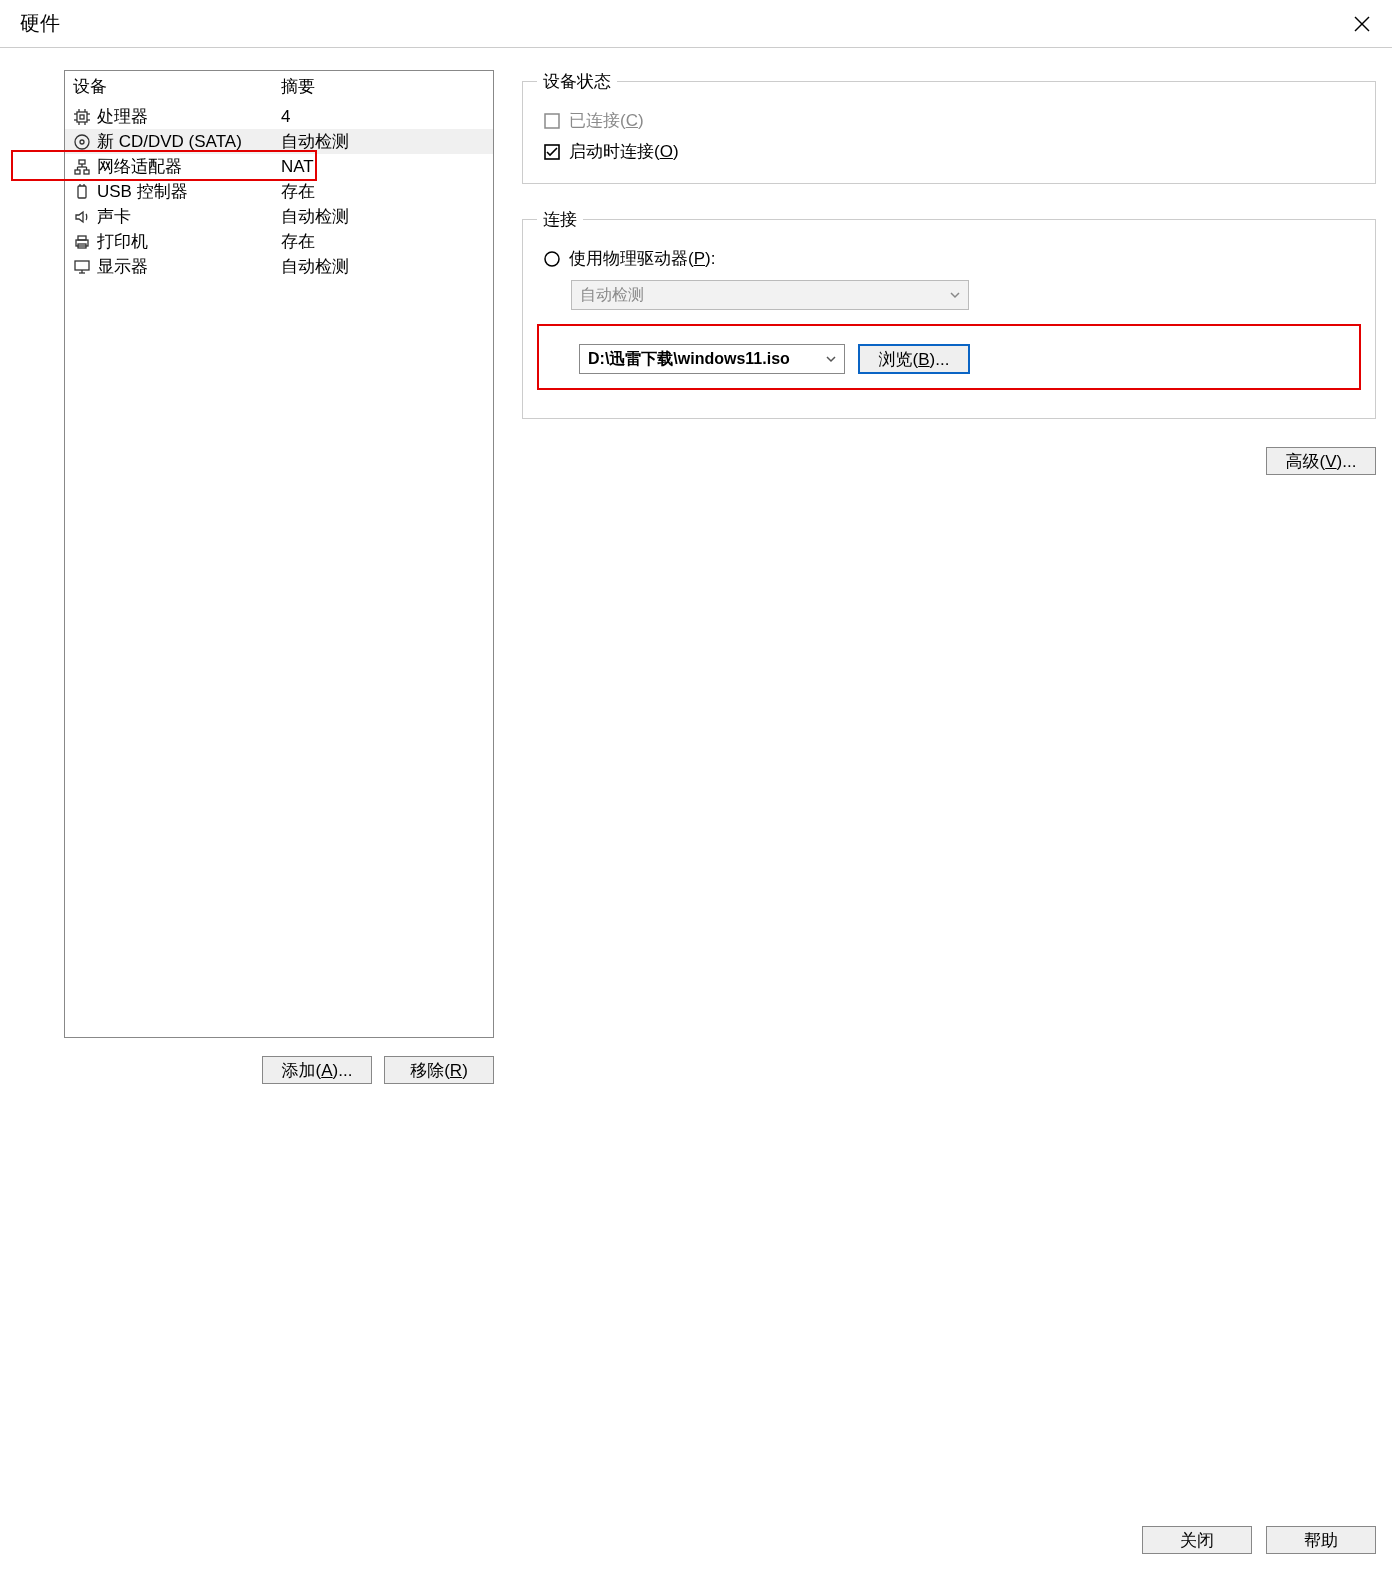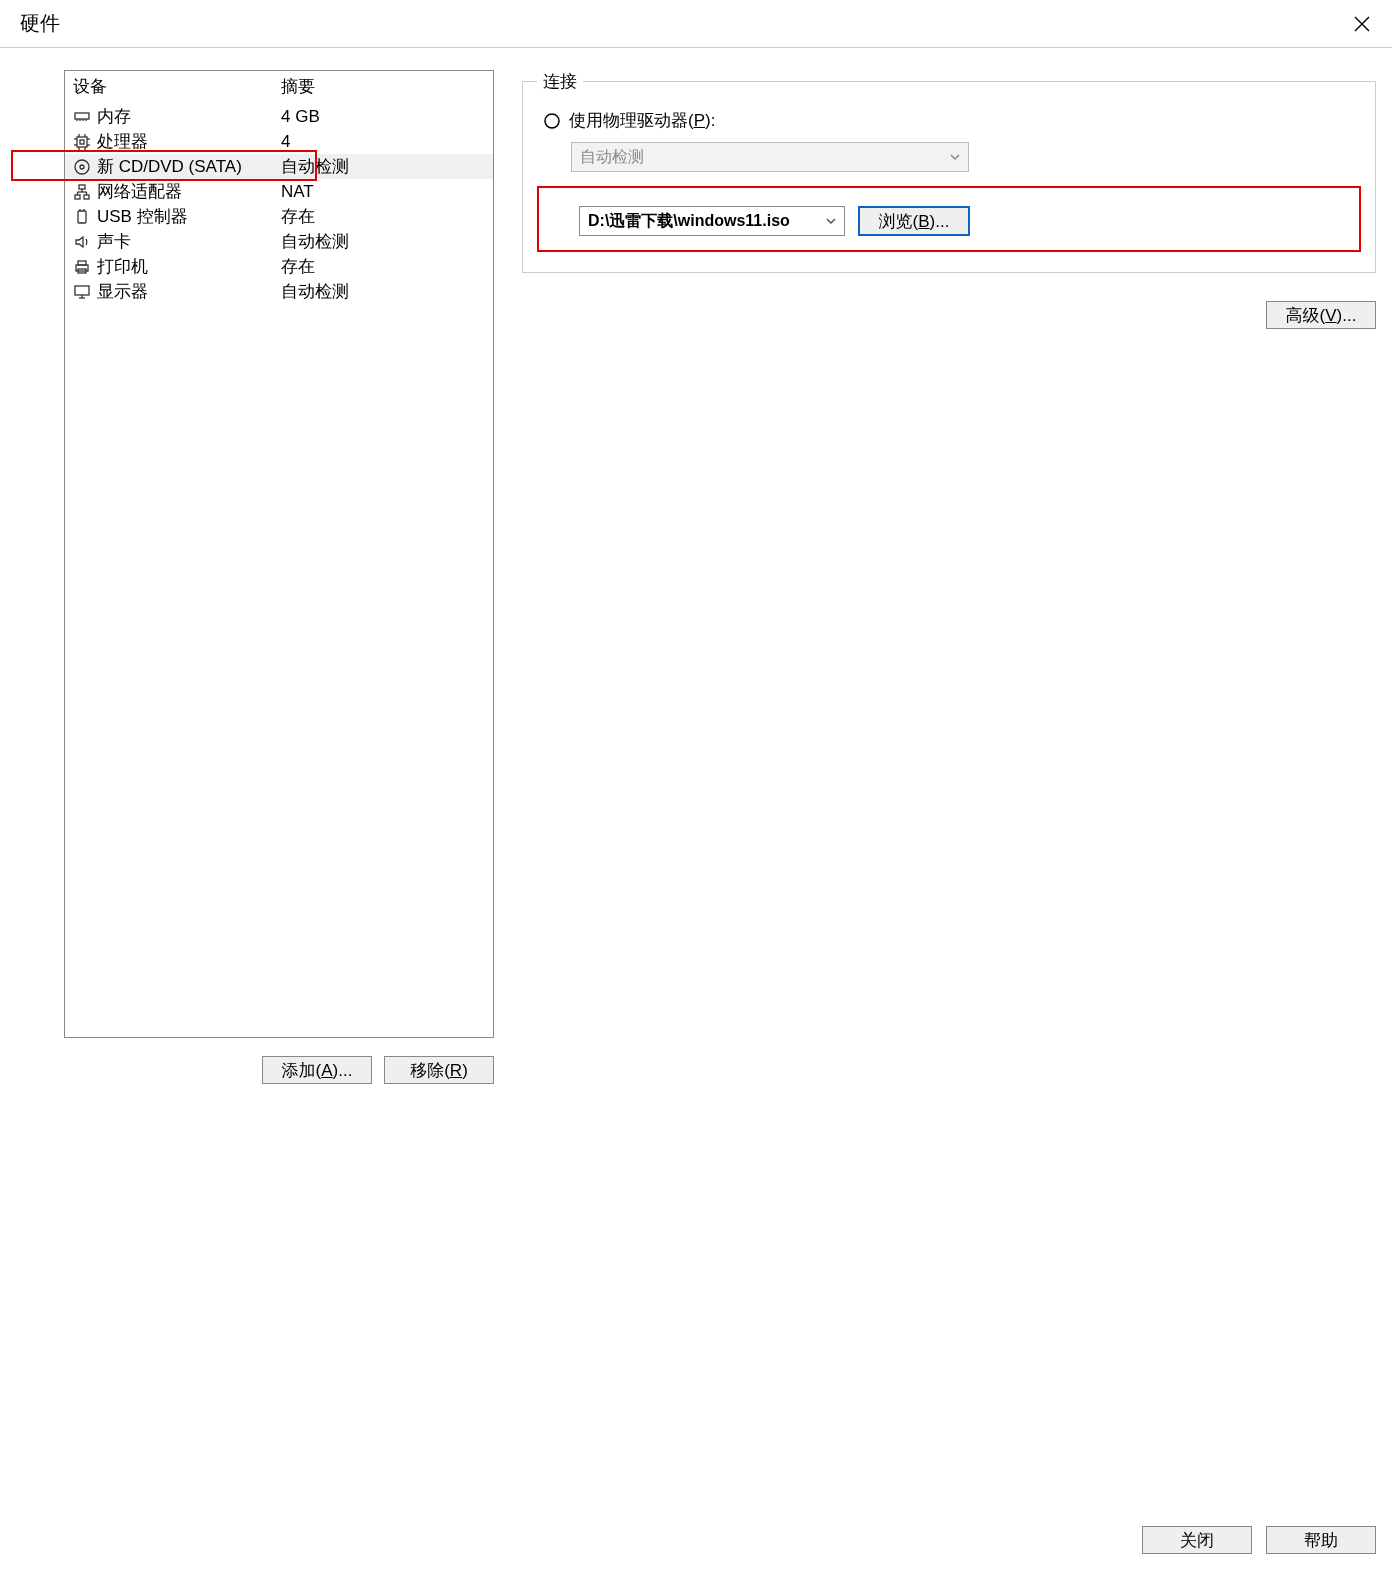--- a/index.html
+++ b/index.html
@@ -212,35 +212,20 @@
 <div class="dialog-body">
   <div class="columns">
 
     <div class="left-col" style="position:relative">
       <div class="device-list">
         <div class="hdr">
           <div>设备</div>
           <div>摘要</div>
         </div>
 
-        <div class="device-row">
-          <div class="name">
-            <span class="ico">
-              <svg viewBox="0 0 18 18" fill="none" stroke="#333" stroke-width="1.3">
-                <rect x="2" y="5" width="14" height="6"></rect>
-                <line x1="4" y1="11" x2="4" y2="13"></line>
-                  <line x1="7" y1="11" x2="7" y2="13"></line>
-                <line x1="10" y1="11" x2="10" y2="13"></line>
-                  <line x1="13" y1="11" x2="13" y2="13"></line>
-              </svg>
-            </span>
-            <span>内存</span>
-          </div>
-          <div class="summary">4 GB</div>
-        </div>
 
         <div class="device-row">
           <div class="name">
             <span class="ico">
               <svg viewBox="0 0 18 18" fill="none" stroke="#333" stroke-width="1.3">
                 <rect x="4" y="4" width="10" height="10"></rect>
                   <rect x="7" y="7" width="4" height="4"></rect>
                 <line x1="6" y1="1" x2="6" y2="4"></line>
                   <line x1="12" y1="1" x2="12" y2="4"></line>
                 <line x1="6" y1="14" x2="6" y2="17"></line>
@@ -350,22 +335,44 @@
           <span>添加(<u>A</u>)...</span>
         </span>
         <span class="btn">
           <span>移除(<u>R</u>)</span>
         </span>
       </div>
     </div>
 
     <div class="right-col">
 
-
-      <fieldset class="group" style="padding-bottom:20px;">
+      <fieldset class="group">
+        <legend>设备状态</legend>
+
+        <div class="check-row disabled">
+          <span class="check-box">
+            <svg viewBox="0 0 18 18" fill="none" stroke="#8a8a8a" stroke-width="1.5">
+              <rect x="2" y="2" width="14" height="14"></rect>
+            </svg>
+          </span>
+          <span>已连接(<u>C</u>)</span>
+        </div>
+
+        <div class="check-row">
+          <span class="check-box">
+            <svg viewBox="0 0 18 18" fill="none" stroke="#000" stroke-width="1.6">
+              <rect x="2" y="2" width="14" height="14"></rect>
+              <path d="M4 9l3 3 7-7"></path>
+            </svg>
+          </span>
+          <span>启动时连接(<u>O</u>)</span>
+        </div>
+      </fieldset>
+
+      <fieldset class="group" style="padding-bottom:28px;">
         <legend>连接</legend>
 
         <div class="radio-row">
           <span class="radio-dot">
             <svg viewBox="0 0 18 18" fill="none" stroke="#000" stroke-width="1.5">
               <circle cx="9" cy="9" r="7"></circle>
             </svg>
           </span>
           <span>使用物理驱动器(<u>P</u>):</span>
         </div>

